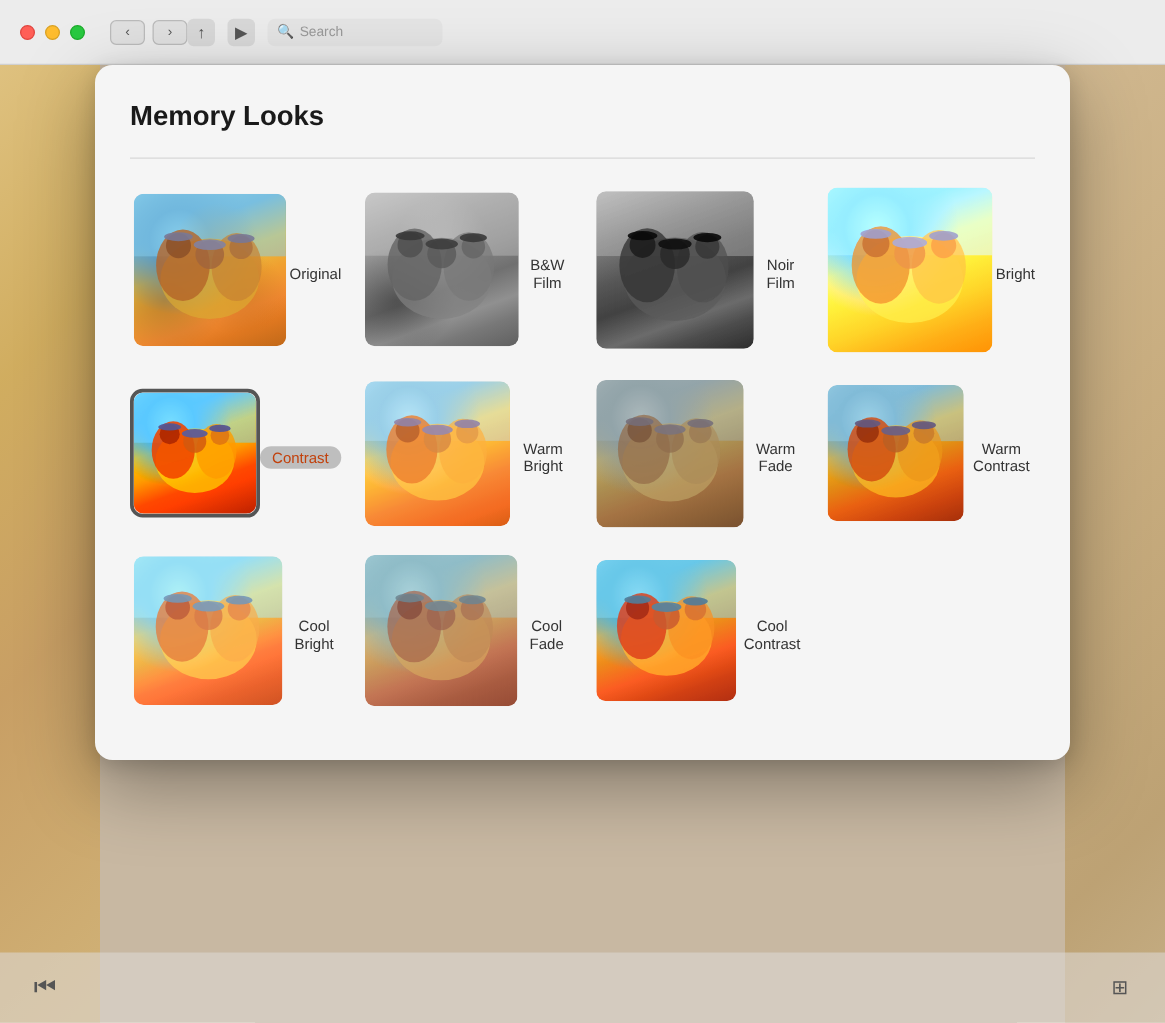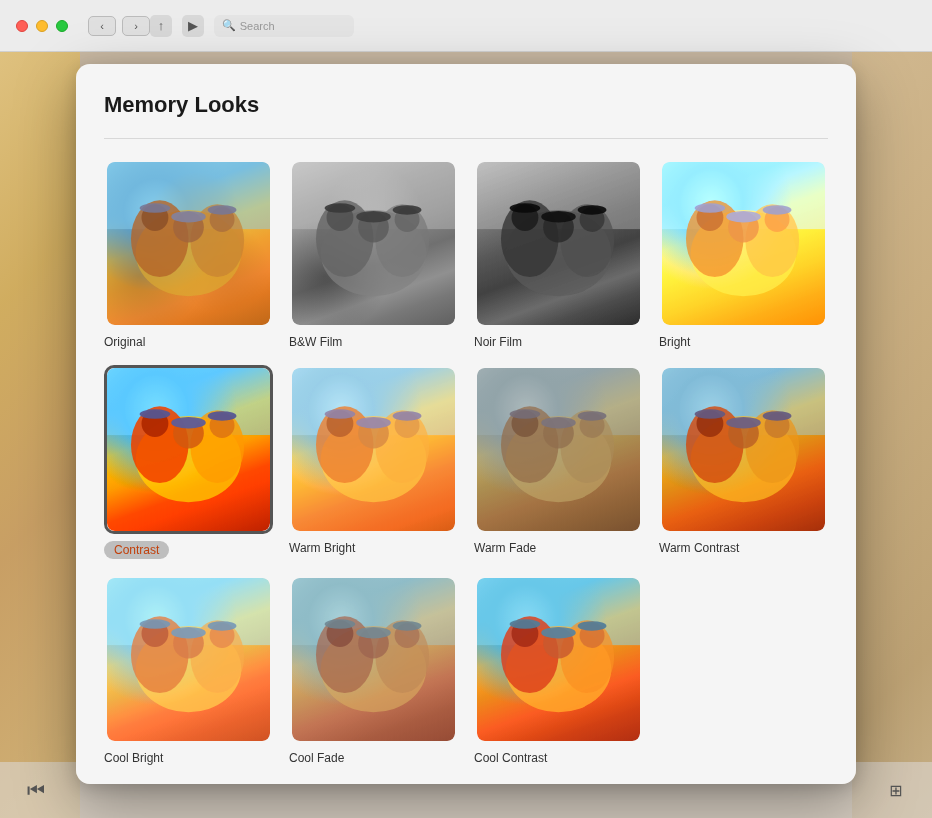--- a/index.html
+++ b/index.html
@@ -142,21 +142,20 @@
       cursor: pointer;
     }
 
     
     .modal-overlay {
       position: absolute;
       top: 52px; left: 0; right: 0; bottom: 0;
       display: flex;
       align-items: flex-start;
       justify-content: center;
-      padding-top: 12px;
       z-index: 10;
     }
 
     .modal {
       background: #f5f5f5;
       border-radius: 14px;
       box-shadow: 0 20px 60px rgba(0,0,0,0.35), 0 4px 16px rgba(0,0,0,0.15);
       width: 780px;
       padding: 28px 28px 20px;
       max-height: 720px;
@@ -179,22 +178,22 @@
     
     .photo-grid {
       display: grid;
       grid-template-columns: repeat(4, 1fr);
       gap: 16px;
       margin-bottom: 20px;
     }
 
     .photo-item {
       display: flex;
-      flex-direction: column;
-      align-items: flex-start;
+      flex-direction: row;
+      align-items: center;
       cursor: pointer;
     }
 
     .photo-thumb-wrap {
       width: 100%;
       aspect-ratio: 1;
       border-radius: 10px;
       overflow: hidden;
       position: relative;
       border: 3px solid transparent;

